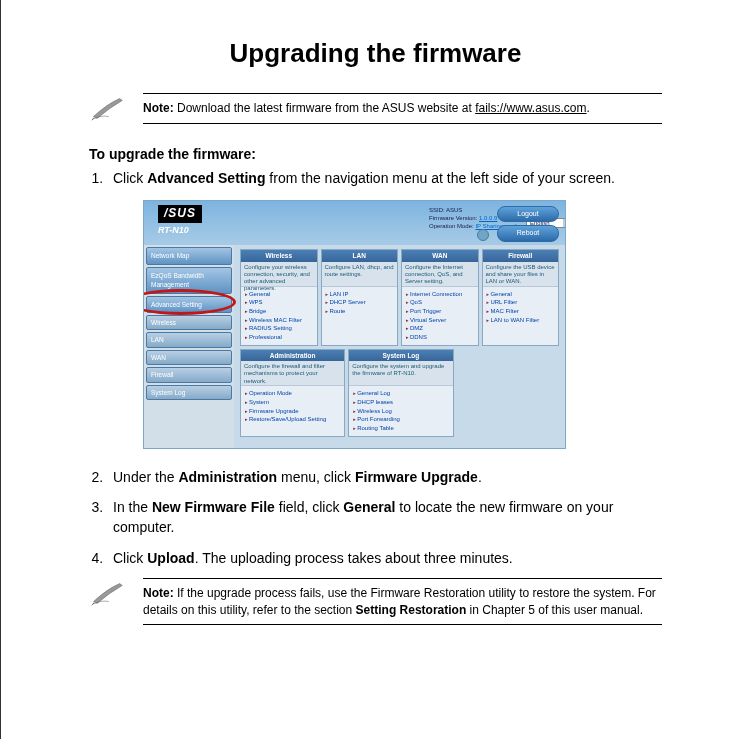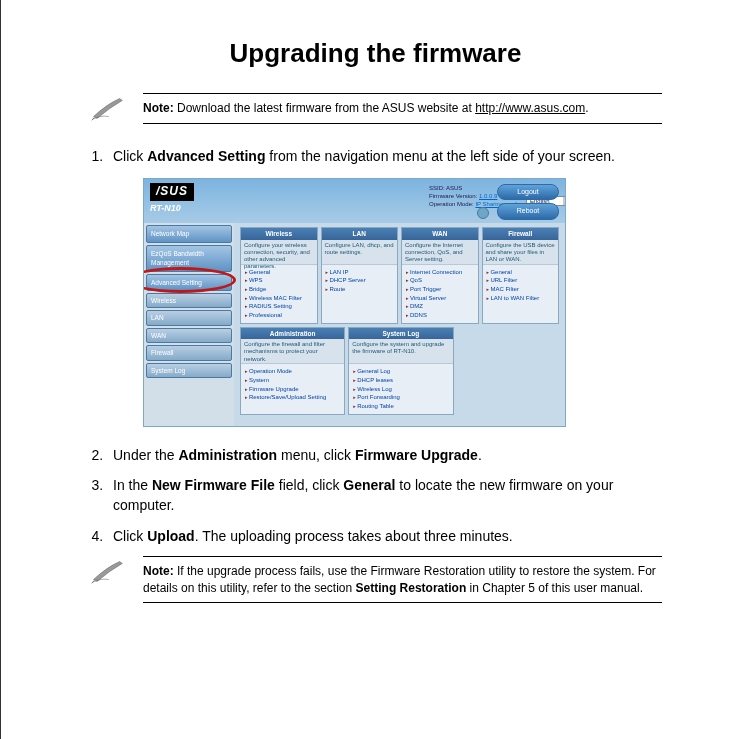--- a/index.html
+++ b/index.html
@@ -56,21 +56,21 @@
   .screenshot-wrap { margin: 12px 0 18px 30px; }
   
   .router {
     width: 423px; background:#b8d2e6; border:1px solid #7fa7c6;
     font-size: 7px; color:#1a1a4a; position:relative; overflow:hidden;
   }
   .r-topbar {
     height: 44px; background: linear-gradient(#7db4e0,#a7cbe6);
     position: relative;
   }
-  .r-logo { position:absolute; left:6px; top:4px; width:78px; }
+  .r-logo { position:absolute; left:14px; top:4px; width:78px; }
   .r-logo .asus { background:#000; color:#fff; font-size:12px; font-weight:bold;
     font-style: italic; padding:0 6px; letter-spacing:1px; display:inline-block;}
   .r-logo .model { color:#fff; font-size:9px; font-weight:bold; margin-top:1px;font-style:italic; }
   .r-topinfo { position:absolute; left:285px; top:6px; font-size:6px; line-height:1.3;}
   .r-topinfo a { color:#06c; text-decoration:underline;}
   .r-lang { position:absolute; left:382px; top:6px; font-size:6px;}
   .r-lang .langbox {
     display:inline-flex; align-items:center; background:#fff; border:1px solid #888;
     font-size:6px; height:10px; padding:0 1px 0 3px; width:48px; justify-content:space-between;
     margin-top:2px;
@@ -122,24 +122,25 @@
 
   <div class="note-block">
     <div class="pen-icon">
       <svg viewBox="0 0 40 30" width="36" height="27">
         <path d="M5 24 Q20 10 34 4 L37 6 Q23 14 9 26 Z" fill="#999" stroke="#666" stroke-width="0.6"></path>
         <path d="M6 25 L3 28" stroke="#666" stroke-width="1"></path>
         <path d="M4 27 Q14 22 22 24" stroke="#666" stroke-width="0.6" fill="none"></path>
       </svg>
     </div>
     <div class="note-body">
-      <b>Note:</b><span> Download the latest firmware from the ASUS website at </span><span class="link">http://www.asus.com</span><span>.</span>
+      <b>Note:</b><span> Download the latest firmware from the ASUS website at </span><span class="link">fails://www.asus.com</span><span>.</span>
     </div>
   </div>
 
+  <div class="section-intro">To upgrade the firmware:</div>
 
   <ol class="steps">
     <li>
       <span>Click </span><b>Advanced Setting</b><span> from the navigation menu at the left side of your screen.</span>
 
       <div class="screenshot-wrap">
         <div class="router">
           <div class="oval"></div>
           <div class="r-topbar">
             <div class="r-logo">

